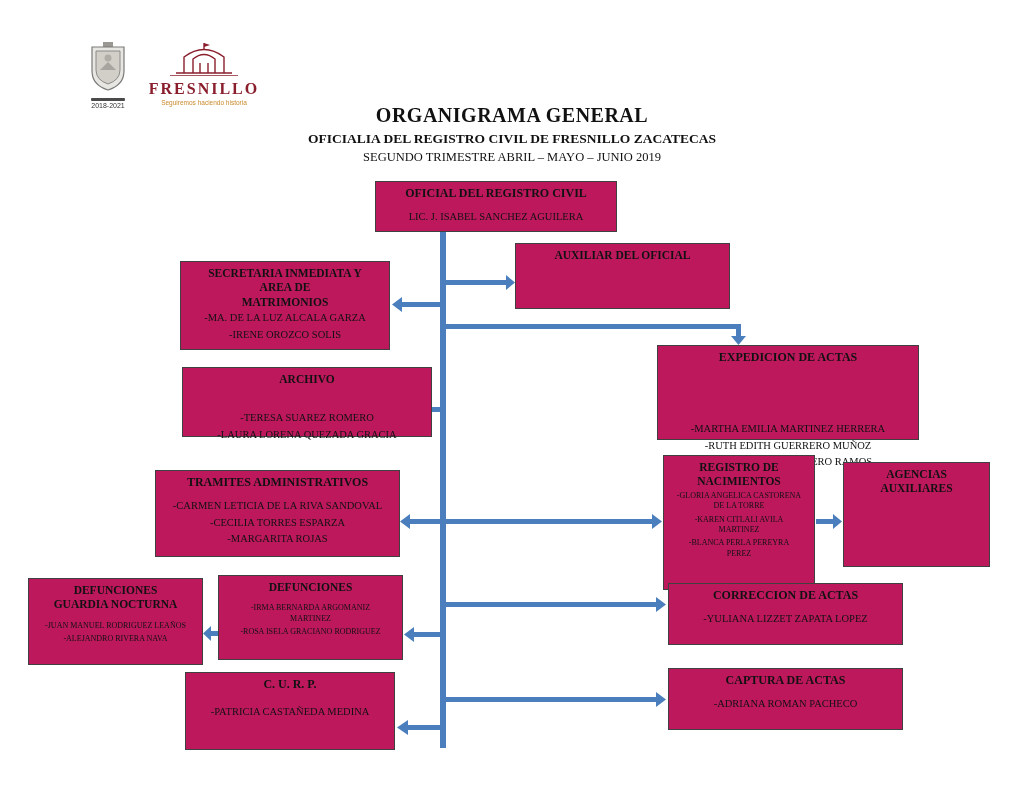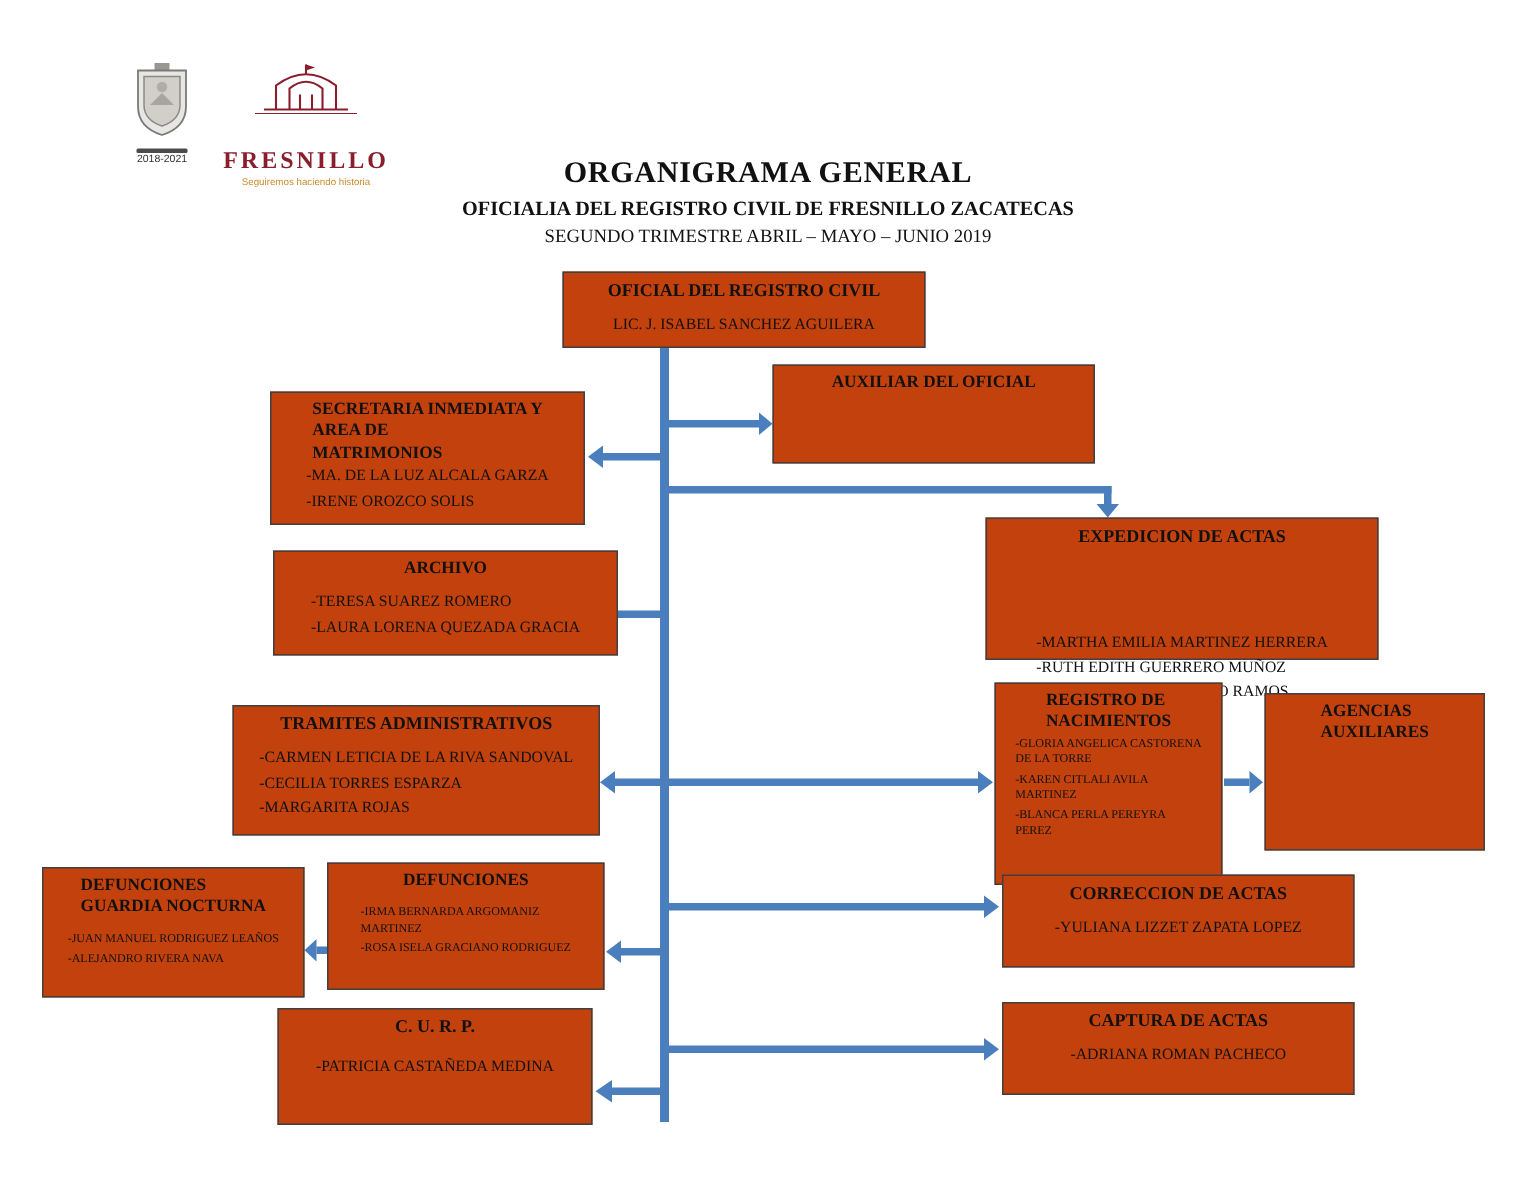--- a/index.html
+++ b/index.html
@@ -27,38 +27,38 @@
   #header .subtitle{font-size:13.5px;font-weight:bold;margin-top:3px;}
   #header .period{font-size:12.5px;margin-top:2px;}
   
   .logo{position:absolute;text-align:center;}
   #logo-crest{left:84px;top:42px;width:48px;}
   #logo-crest .crest-years{font-size:7px;color:#333;margin-top:1px;font-family:"Liberation Sans",sans-serif;}
   #logo-crest .crest-line{height:3px;width:34px;margin:2px auto 0;background:#4a4a4a;border-radius:1px;}
   #logo-fresnillo{left:146px;top:42px;width:116px;}
   #logo-fresnillo .fresnillo-word{
     font-size:16px;font-weight:bold;color:var(--brand-maroon);
-    letter-spacing:2px;margin-top:18px;
+    letter-spacing:2px;margin-top:0px;
   }
   #logo-fresnillo .fresnillo-tag{
     font-size:6.5px;color:var(--brand-tagline);margin-top:1px;
     font-family:"Liberation Sans",sans-serif;
   }
   
   #connectors{position:absolute;left:0;top:0;z-index:1;}
   #connectors rect,#connectors polygon{fill:var(--connector,#4a7ebc);}
   
   .box{
     position:absolute;z-index:2;
-    background:#c2410c;
+    background:#be185d;
     border:1px solid var(--box-border);
     box-sizing:border-box;
     display:flex;flex-direction:column;align-items:center;
     padding:4px 4px;
-    text-align:left;
+    text-align:center;
   }
   .box-title{
     font-weight:bold;font-size:11.5px;line-height:1.25;
     white-space:pre-line;margin-bottom:9px;
   }
   .box.tight .box-title{margin-bottom:2px;}
   .box.big-title .box-title{font-size:12px;}
   .member{font-size:10.5px;line-height:1.3;white-space:pre-line;}
   .member + .member{margin-top:3px;}
   .members-sm .member{font-size:8px;}
@@ -157,21 +157,21 @@
   <div class="box tight" style="left:180px;top:261px;width:210px;height:89px;">
     <div class="box-title">SECRETARIA INMEDIATA Y
 AREA DE
 MATRIMONIOS</div>
     <div class="box-members">
         <div class="member">-MA. DE LA LUZ ALCALA GARZA</div>
         <div class="member">-IRENE OROZCO SOLIS</div>
       </div>
   </div>
 
-  <div class="box" style="left:182px;top:367px;width:230px;height:70px;">
+  <div class="box" style="left:182px;top:367px;width:250px;height:70px;gap:16px;">
     <div class="box-title">ARCHIVO</div>
     <div class="box-members">
         <div class="member">-TERESA SUAREZ ROMERO</div>
         <div class="member">-LAURA LORENA QUEZADA GRACIA</div>
       </div>
   </div>
 
 
   <div class="box big-title" style="left:657px;top:345px;width:262px;height:95px;gap:48px;">
     <div class="box-title">EXPEDICION DE ACTAS</div>

